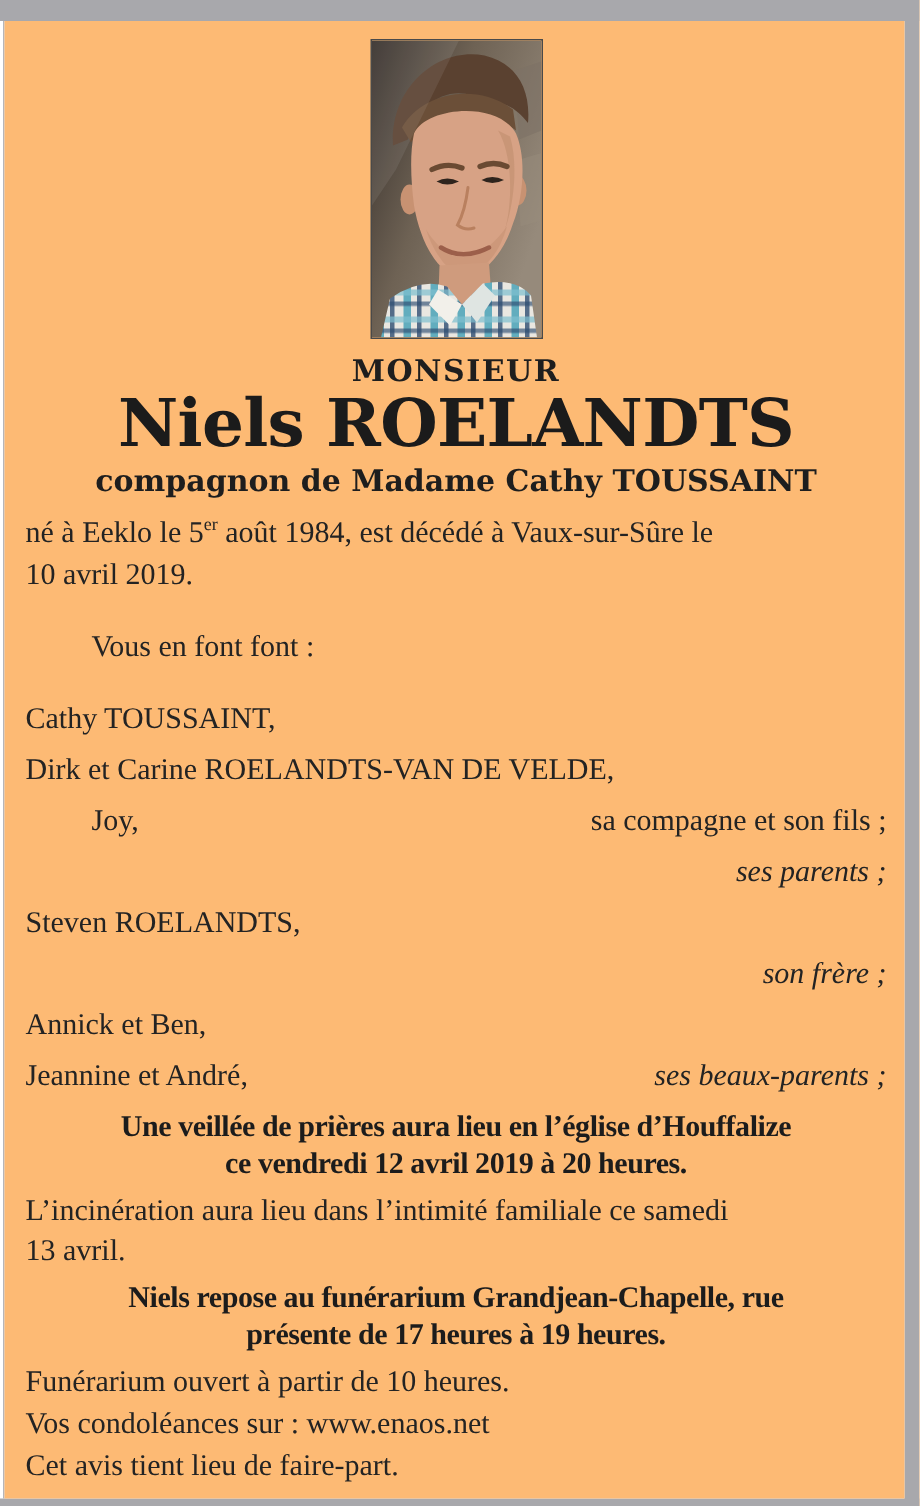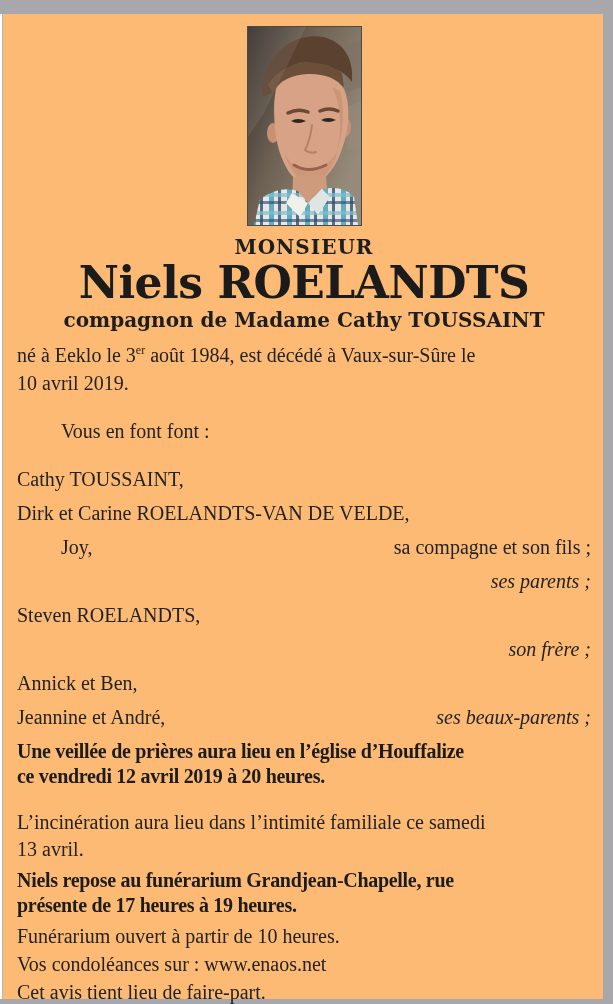--- a/index.html
+++ b/index.html
@@ -75,24 +75,25 @@
   .family-row .indent { padding-left:44px; }
   .fam-right { text-align:right; }
   .fam-right.italic { font-style:italic; }
 
   .para { margin:0; font-size:20px; }
   .para.bold {
     font-weight:bold;
     line-height:25px;
     letter-spacing:-0.3px;
     color:#1c1c1c;
+    text-align:center;
   }
   .para.regular { line-height:27px; }
   .p-veillee      { margin-top:8px; }
-  .p-incineration { margin-top:20px; }
+  .p-incineration { margin-top:5px; }
   .p-repose       { margin-top:5px; }
   .p-open         { margin-top:5px; }
   .p-condolences  { margin-top:1px; }
   .p-notice       { margin-top:1px; }
 </style>
 </head>
 <body>
 
 <div class="topbar"></div>
 <div class="rightbar"></div>
@@ -150,21 +151,21 @@
 
       <polygon points="0,0 58,0 16,86 0,110" fill="#ffffff" opacity="0.08"></polygon>
     </svg>
   </div>
 
   <div class="title-prefix">MONSIEUR</div>
   <h1 class="deceased-name">Niels ROELANDTS</h1>
   <div class="relation-line">compagnon de Madame Cathy TOUSSAINT</div>
 
   <p class="body-text birth-line">
-    <span class="line"><span>né à Eeklo le 3</span><sup>er</sup><span> août 1984, est décédé à Vaux-sur-Sûre le</span></span>
+    <span class="line"><span>né à Eeklo le 5</span><sup>er</sup><span> août 1984, est décédé à Vaux-sur-Sûre le</span></span>
     <span class="line">10 avril 2019.</span>
   </p>
 
   <p class="body-text intro-line">Vous en font font :</p>
 
   <div class="family-row">
     <span class="fam-left">Cathy TOUSSAINT,</span>
     <span class="fam-right"></span>
   </div>
   <div class="family-row">

